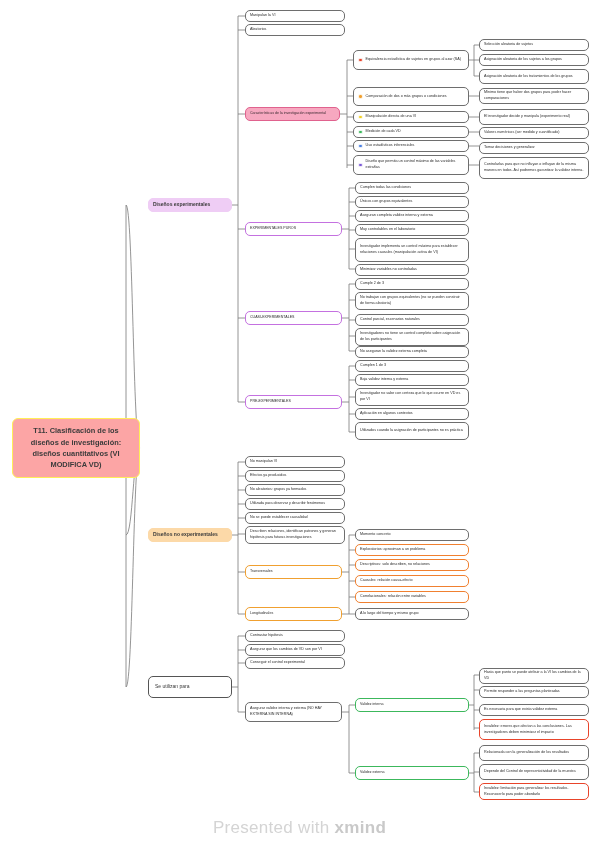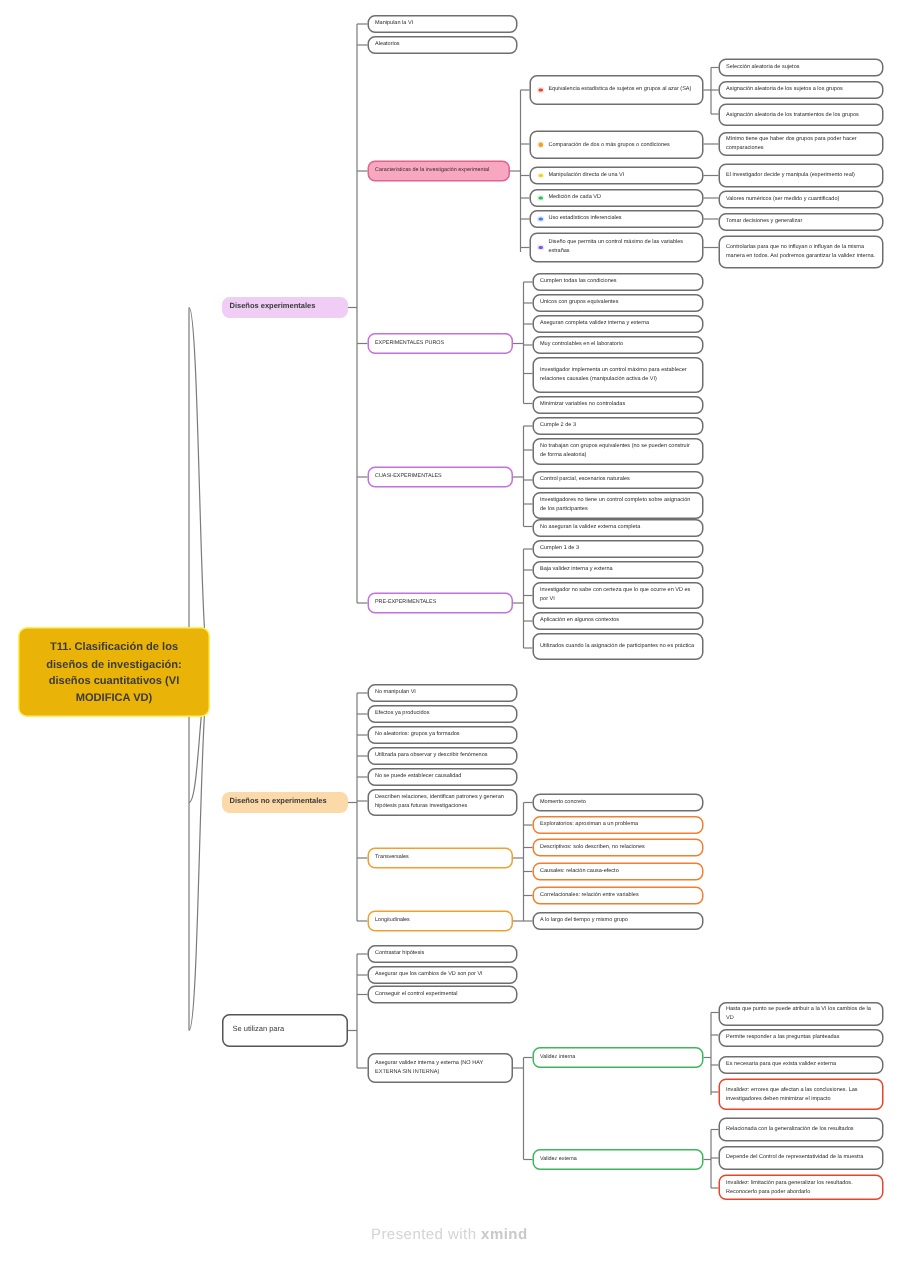--- a/index.html
+++ b/index.html
@@ -22,21 +22,21 @@
     font-size: 3.7px;
     line-height: 1.5;
     padding: 2.5px 4px;
     display: flex;
     align-items: center;
   }
   .node .txt { display: block; width: 100%; }
 
   
   .root {
-    background: #eab308;
+    background: #fca5a5;
     border: 1px solid #ffee58;
     border-radius: 6px;
     font-size: 7.4px;
     font-weight: bold;
     line-height: 1.55;
     text-align: center;
     color: #3b3b3b;
     justify-content: center;
     padding: 6px 7px;
   }
@@ -75,21 +75,21 @@
     width: 4.6px; height: 4.6px; border-radius: 50%;
     flex: 0 0 auto; margin-right: 3px;
     border: 0.8px solid rgba(255,255,255,0.85);
   }
 
   .watermark {
     position: absolute;
     left: 0; right: 0;
     top: 818px;
     text-align: center;
-    font-size: 10px;
+    font-size: 17px;
     color: #d4d4d4;
     letter-spacing: .3px;
   }
   .watermark b { color: #c9c9c9; font-weight: bold; }
 </style>
 </head>
 <body>
 
 <div id="canvas">
 

